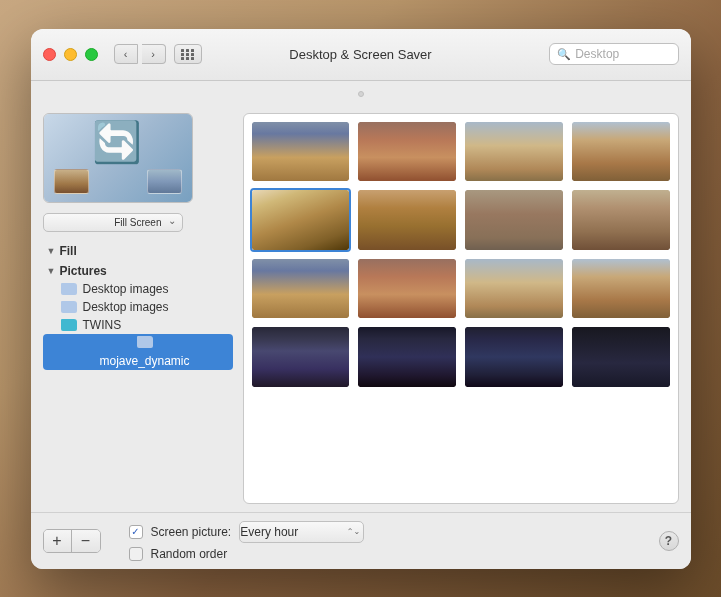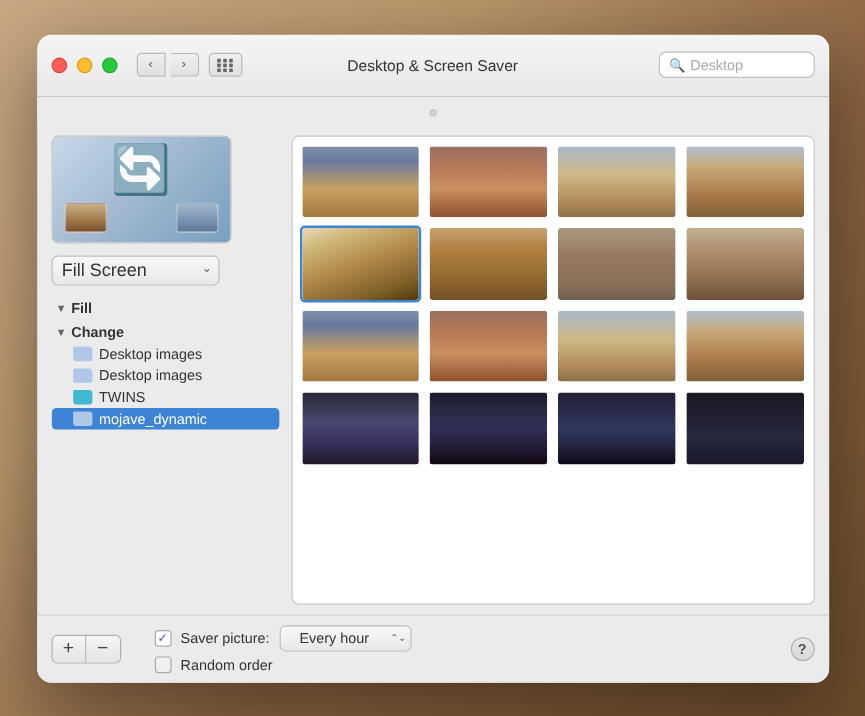--- a/index.html
+++ b/index.html
@@ -175,26 +175,27 @@
     .fill-dropdown {
       display: flex;
       align-items: center;
       margin-top: 4px;
     }
     .dropdown-select {
       background: linear-gradient(to bottom, #f8f8f8, #e8e8e8);
       border: 1px solid #c0c0c0;
       border-radius: 5px;
       padding: 3px 20px 3px 8px;
-      font-size: 15px;
+      font-size: 10px;
       color: #333;
       appearance: none;
       position: relative;
       cursor: pointer;
       width: 140px;
+      text-align: right;
     }
     .dropdown-wrapper {
       position: relative;
       width: 140px;
     }
     .dropdown-wrapper::after {
       content: '⌄';
       position: absolute;
       right: 6px;
       top: 50%;
@@ -226,20 +227,21 @@
       gap: 6px;
       padding: 2px 4px 2px 18px;
       font-size: 12px;
       color: #333;
       cursor: pointer;
       border-radius: 4px;
     }
     .tree-item.selected {
       background: #3d84d6;
       color: white;
+      flex-direction: column;
     }
     .folder-icon {
       width: 16px;
       height: 12px;
       border-radius: 1px 3px 2px 2px;
       display: inline-block;
     }
     .fi-blue { background: #5ba0e0; }
     .fi-light { background: #b0c8e8; }
     .fi-cyan { background: #40b8d0; }
@@ -340,25 +342,25 @@
       font-size: 12px;
       color: #333;
     }
     .interval-dropdown-wrapper {
       position: relative;
     }
     .interval-select {
       background: linear-gradient(to bottom, #f8f8f8, #e8e8e8);
       border: 1px solid #c0c0c0;
       border-radius: 5px;
-      padding: 3px 20px 3px 16px;
+      padding: 3px 20px 3px 0;
       font-size: 12px;
       color: #333;
       cursor: pointer;
-      width: 110px;
+      width: 125px;
       appearance: none;
     }
     .interval-dropdown-wrapper::after {
       content: '⌃⌄';
       position: absolute;
       right: 4px;
       top: 50%;
       transform: translateY(-50%);
       font-size: 8px;
       color: #666;
@@ -459,21 +461,21 @@
         <div class="tree-section">
           <div class="tree-header">
             <span class="tree-arrow">▼</span>
             <span>Fill</span>
           </div>
         </div>
 
         <div class="tree-section">
           <div class="tree-header">
             <span class="tree-arrow">▼</span>
-            <span>Change</span>
+            <span>Pictures</span>
           </div>
           <div class="tree-item">
             <span class="folder-icon fi-light"></span>
             <span>Desktop images</span>
           </div>
           <div class="tree-item">
             <span class="folder-icon fi-light"></span>
             <span>Desktop images</span>
           </div>
           <div class="tree-item">
@@ -546,21 +548,21 @@
 
   <div class="bottom-bar">
     <div class="add-remove-buttons">
       <button class="add-remove-btn">+</button>
       <button class="add-remove-btn">−</button>
     </div>
 
     <div style="flex:1; display:flex; flex-direction:column; gap:4px; margin-left:20px;">
       <div style="display:flex; align-items:center; gap:8px;">
         <div class="checkbox">✓</div>
-        <span class="change-label">Saver picture:</span>
+        <span class="change-label">Screen picture:</span>
         <div class="interval-dropdown-wrapper">
           <select class="interval-select">
             <option>Every 5 seconds</option>
             <option>Every minute</option>
             <option>Every 5 minutes</option>
             <option>Every 15 minutes</option>
             <option>Every 30 minutes</option>
             <option selected="">Every hour</option>
             <option>Every day</option>
             <option>When waking from sleep</option>

